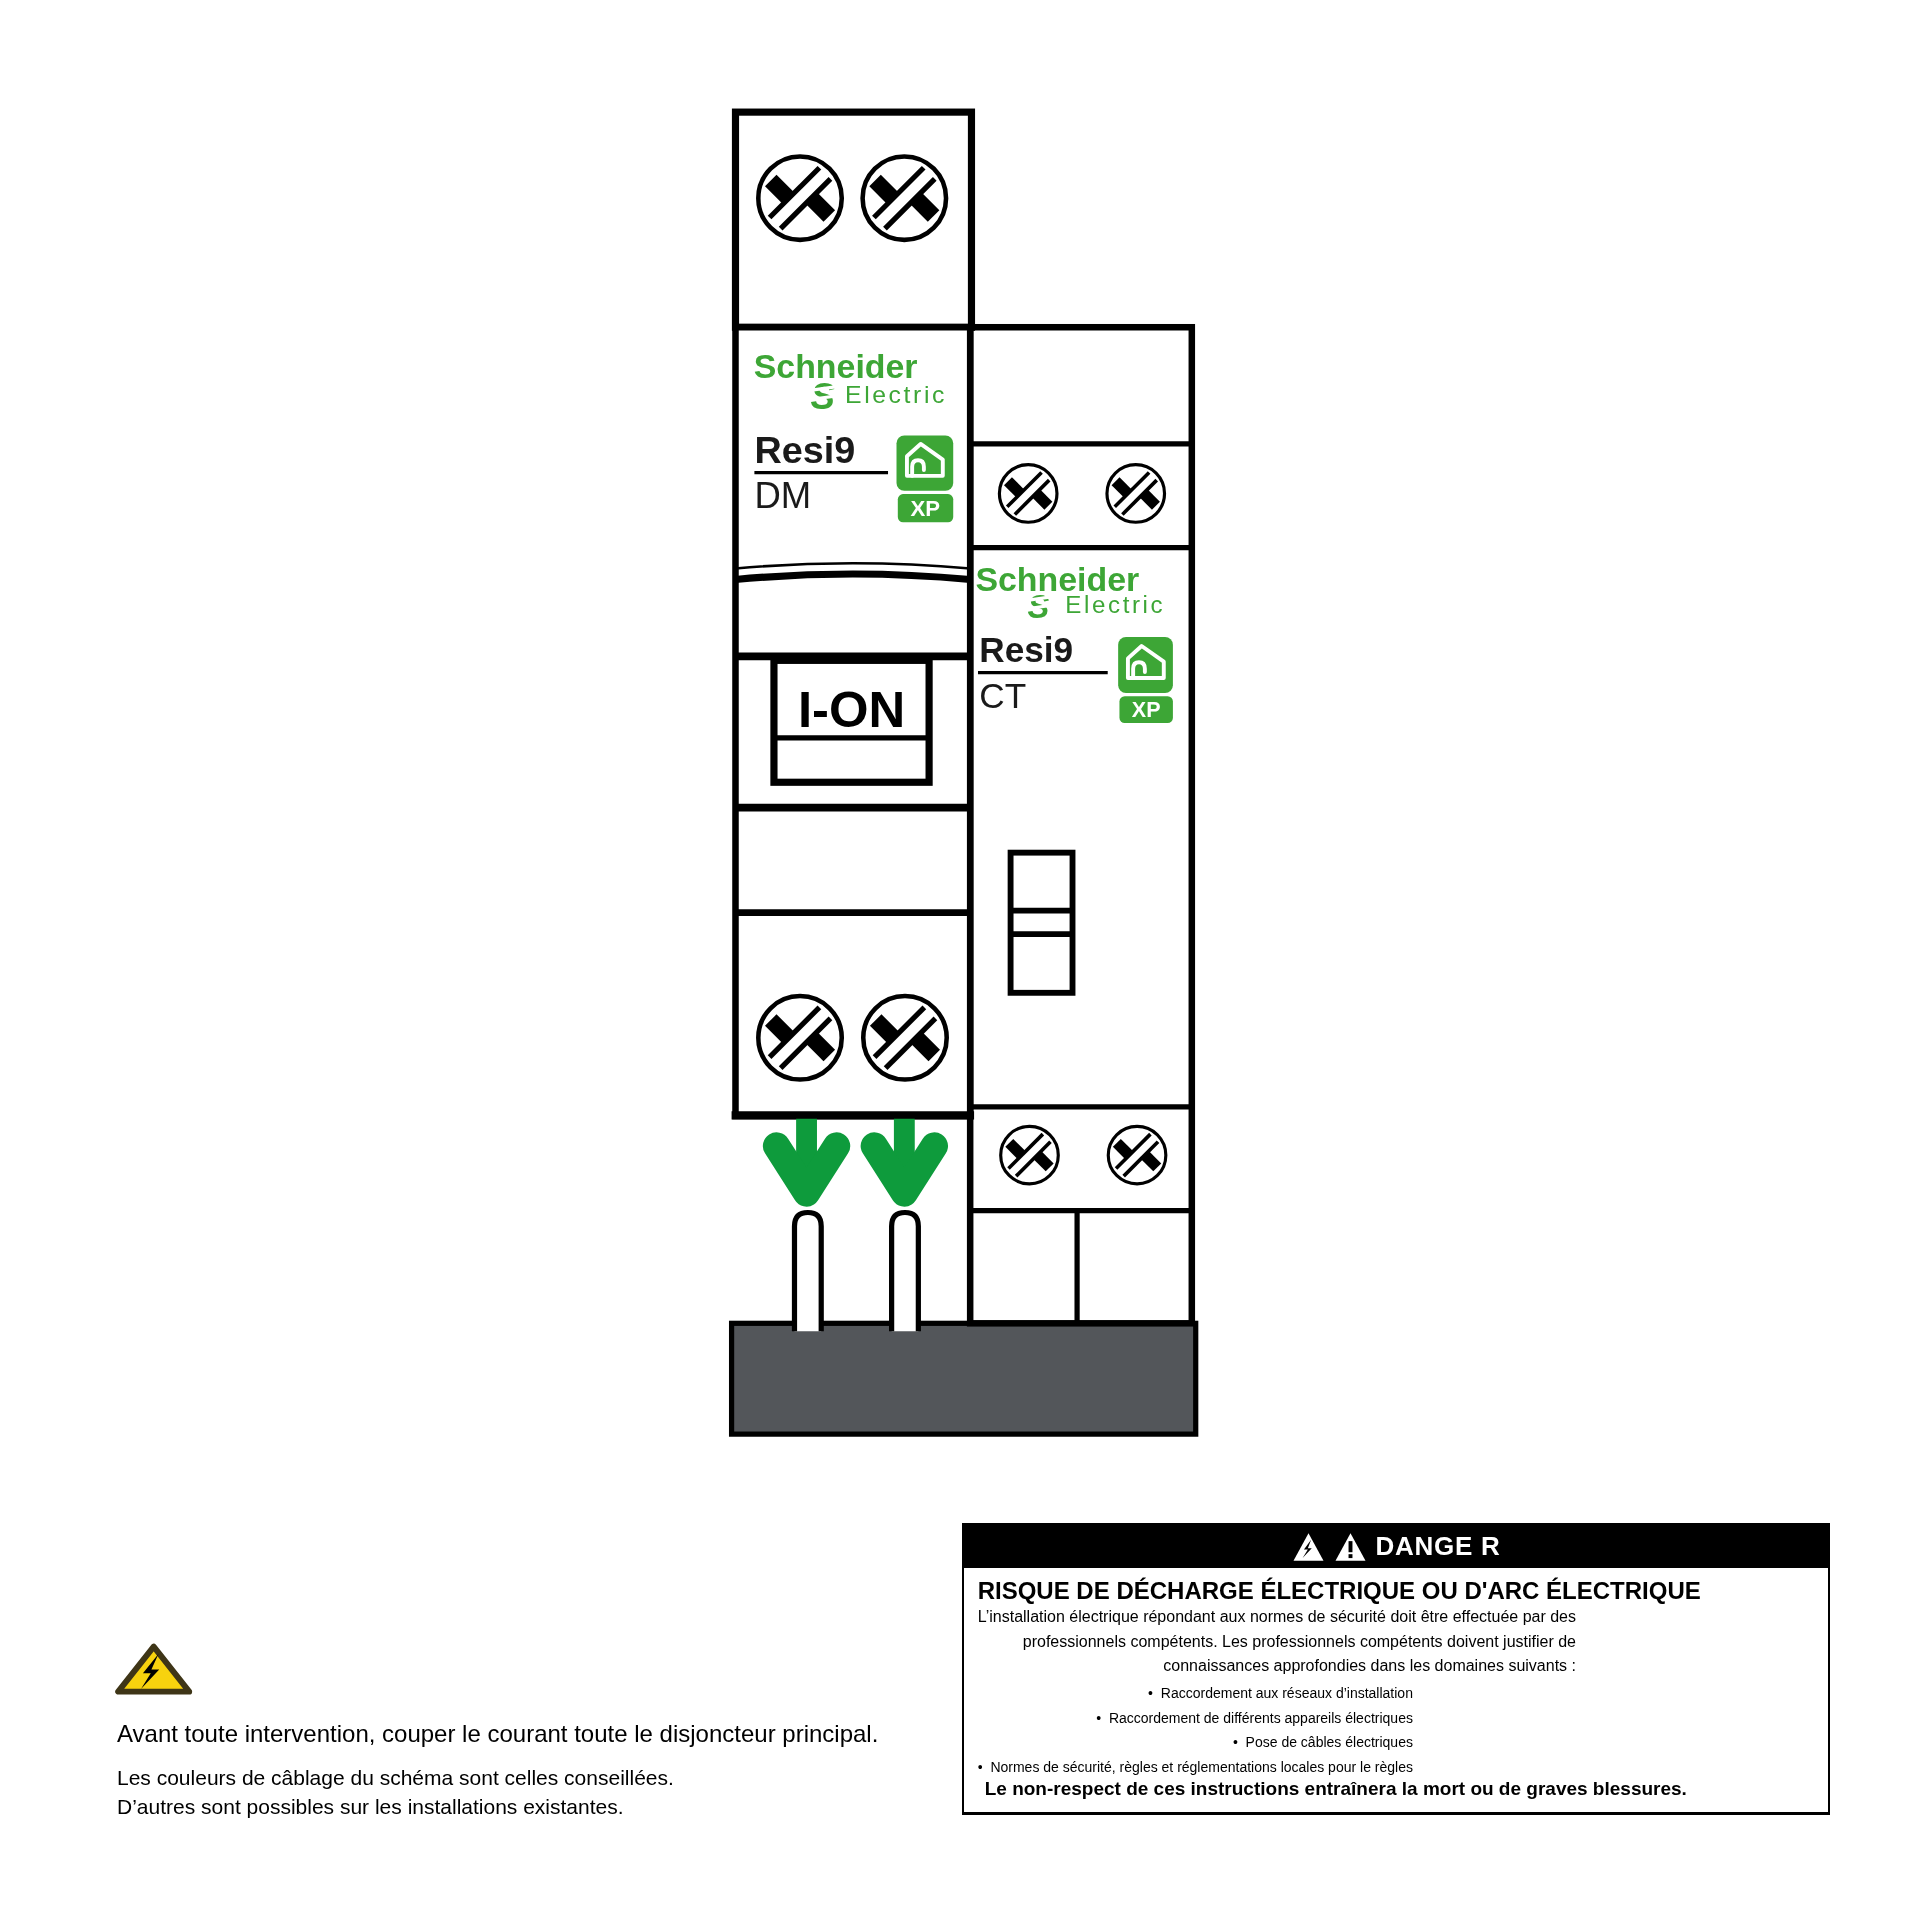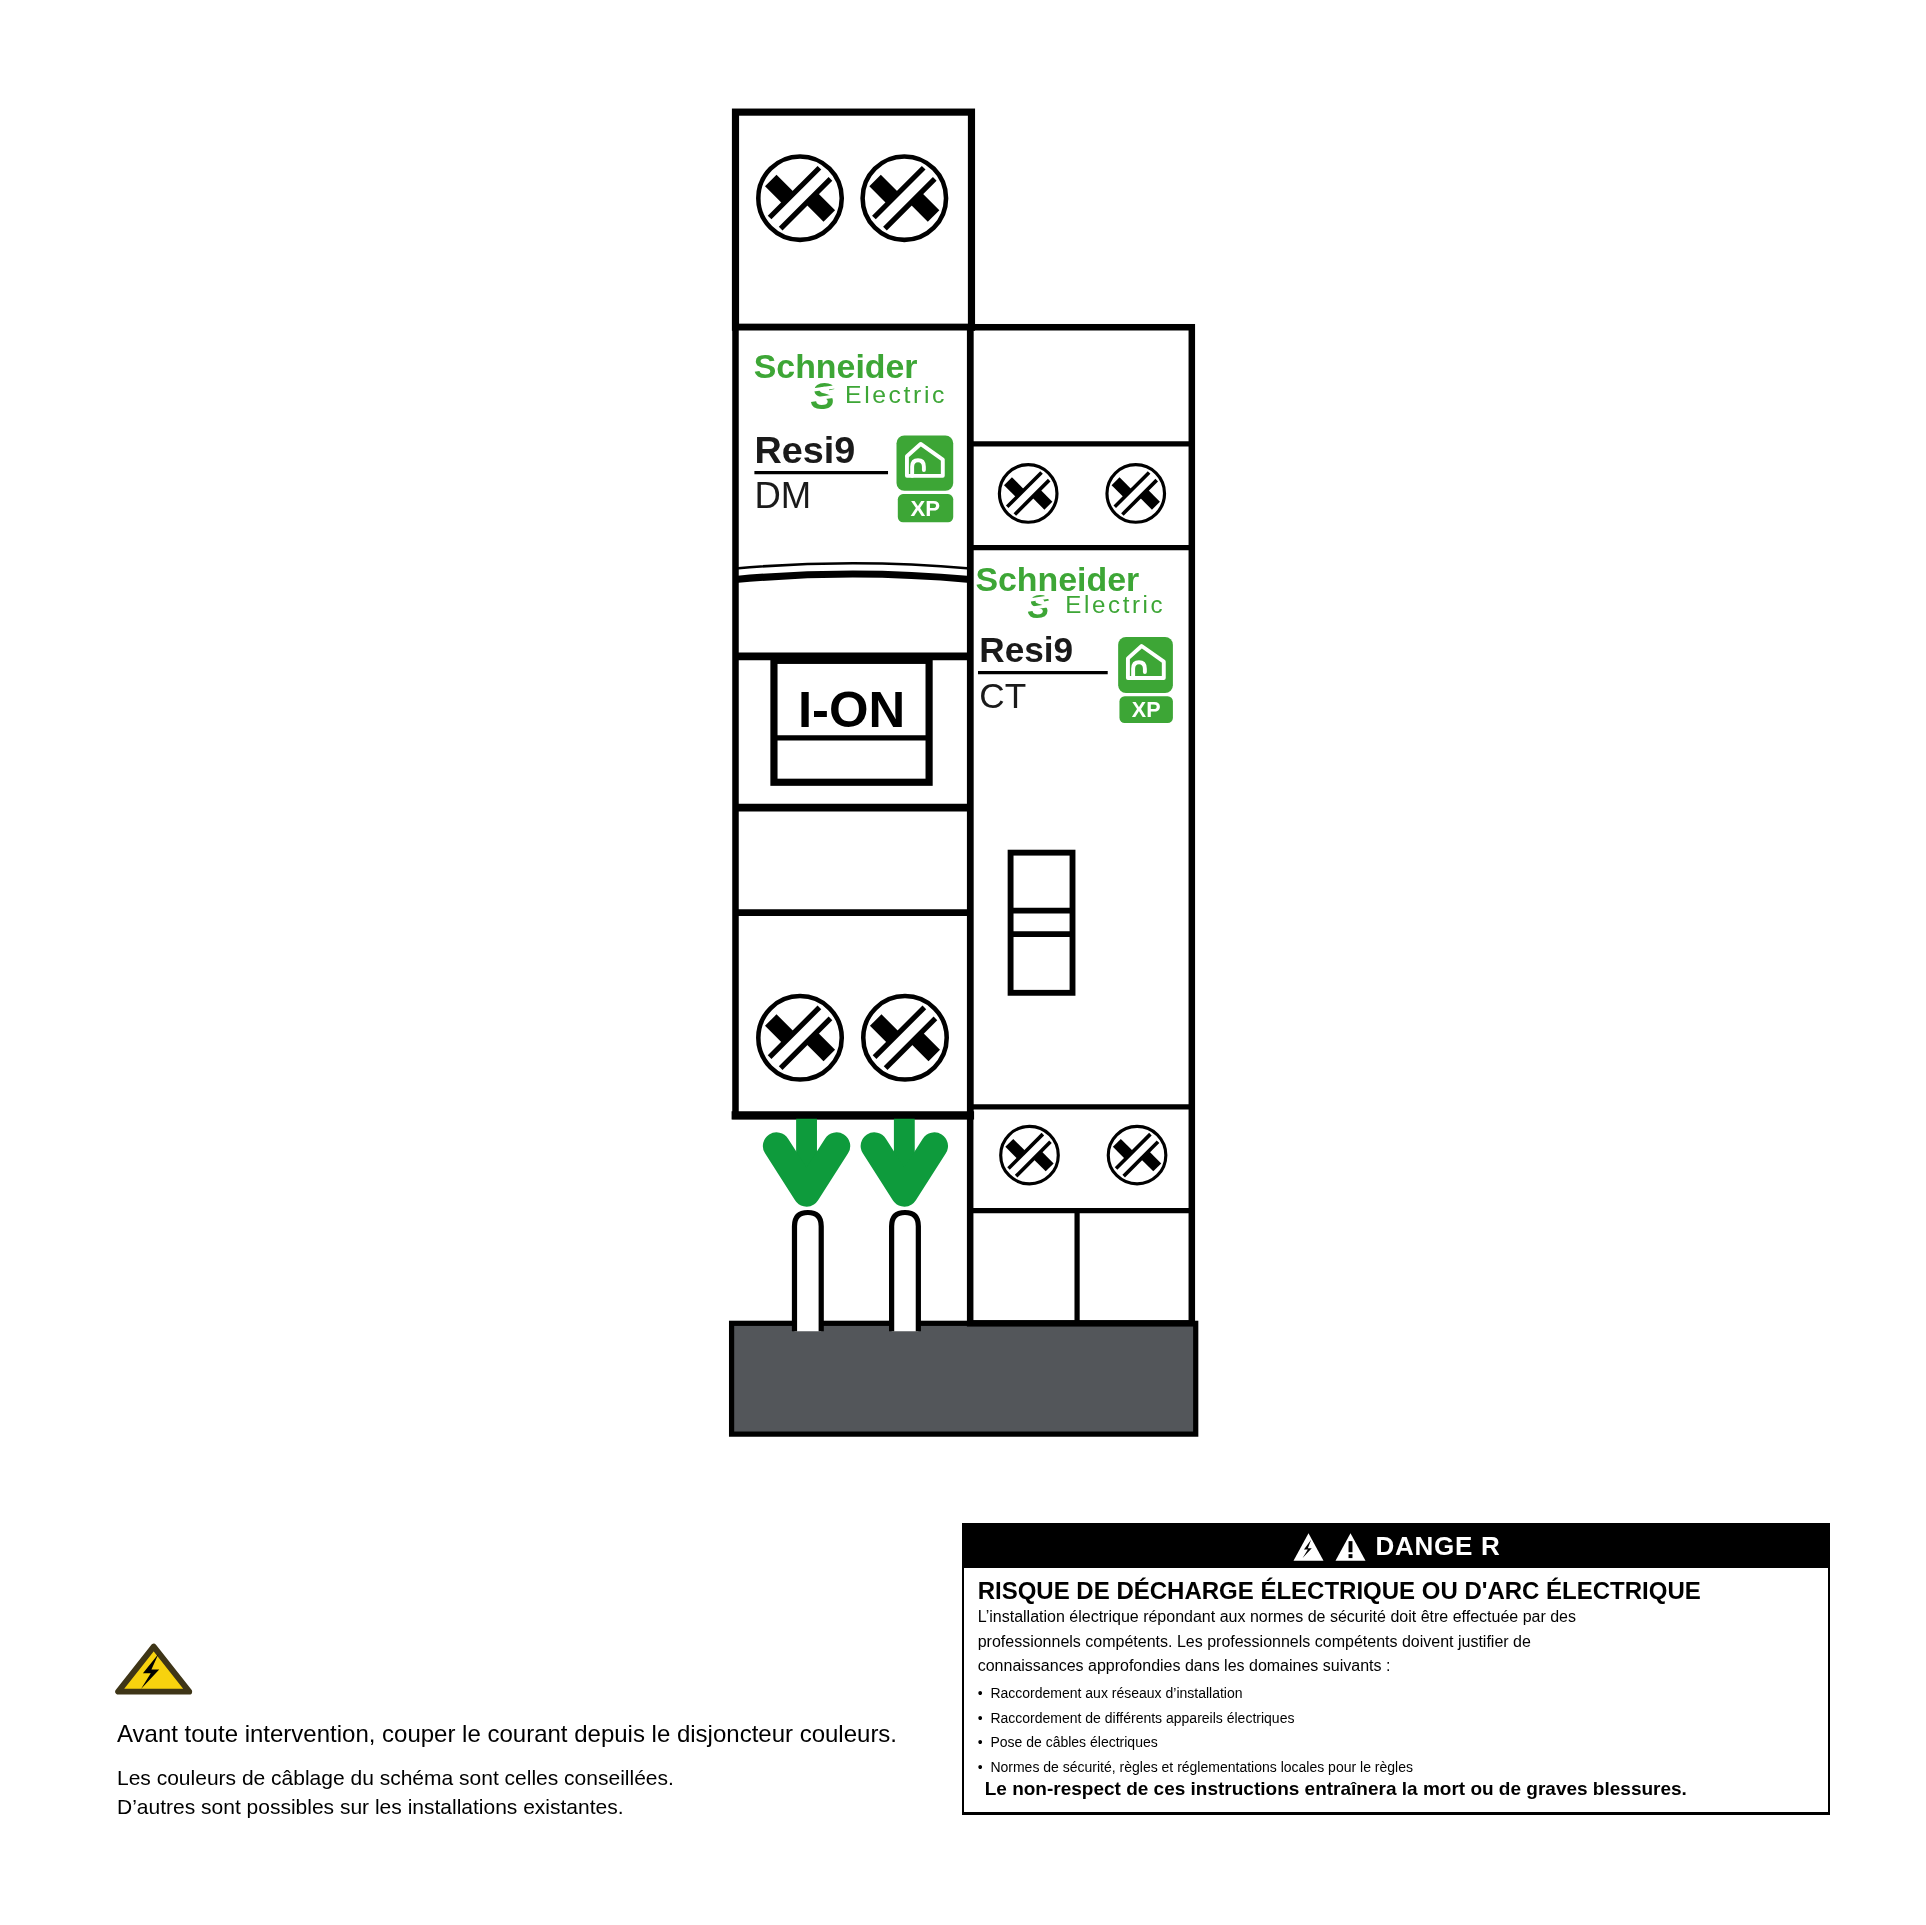--- a/index.html
+++ b/index.html
@@ -9,21 +9,21 @@
   svg text{font-family:"Liberation Sans", sans-serif;}
   .brand{font-weight:bold;}
   .electric{letter-spacing:4px;}
   .series{font-weight:bold;fill:#1a1a1a;}
   .model{fill:#1a1a1a;}
   .ion{font-weight:bold;fill:#000;}
   .xp{font-weight:bold;fill:#fff;}
   .mono{font-weight:bold;font-style:italic;}
 
   .danger-box{position:absolute;left:962px;top:1523px;width:868px;height:292px;
-              box-sizing:border-box;border:2px solid #000;border-bottom-width:3.9px;background:#fff;}
+              box-sizing:border-box;border:2px solid #000;border-bottom-width:3.9px;background:#fff;text-align:right;}
   .danger-header{position:absolute;left:0;top:0;right:0;height:43px;background:#000;color:#fff;
                  display:flex;align-items:center;justify-content:center;gap:9px;
                  font-weight:bold;font-size:26px;letter-spacing:0.7px;}
   .danger-title{position:absolute;left:13.7px;top:52px;font-weight:bold;font-size:24px;white-space:nowrap;}
   .danger-para{position:absolute;left:13.7px;top:80px;font-size:16px;line-height:24.5px;}
   .danger-para div{white-space:nowrap;}
   .danger-bullets{position:absolute;left:13.7px;top:156px;font-size:14px;line-height:24.5px;}
   .danger-bullets div{white-space:nowrap;}
   .b-dot{margin-right:7.8px;}
   .danger-final{position:absolute;left:13.7px;top:253px;font-weight:bold;font-size:19px;white-space:nowrap;margin-left:7px;}
@@ -187,20 +187,20 @@
     <div class="danger-bullets">
       <div><span class="b-dot">•</span><span>Raccordement aux réseaux d’installation</span></div>
       <div><span class="b-dot">•</span><span>Raccordement de différents appareils électriques</span></div>
       <div><span class="b-dot">•</span><span>Pose de câbles électriques</span></div>
       <div><span class="b-dot">•</span><span>Normes de sécurité, règles et réglementations locales pour le règles</span></div>
     </div>
 
     <div class="danger-final">Le non-respect de ces instructions entraînera la mort ou de graves blessures.</div>
   </div>
 
-  <div class="avant">Avant toute intervention, couper le courant depuis le disjoncteur couleurs.</div>
+  <div class="avant">Avant toute intervention, couper le courant toute le disjoncteur principal.</div>
   <div class="notes">
     <div>Les couleurs de câblage du schéma sont celles conseillées.</div>
     <div>D’autres sont possibles sur les installations existantes.</div>
   </div>
 
 </div>
 
 
 </body></html>

